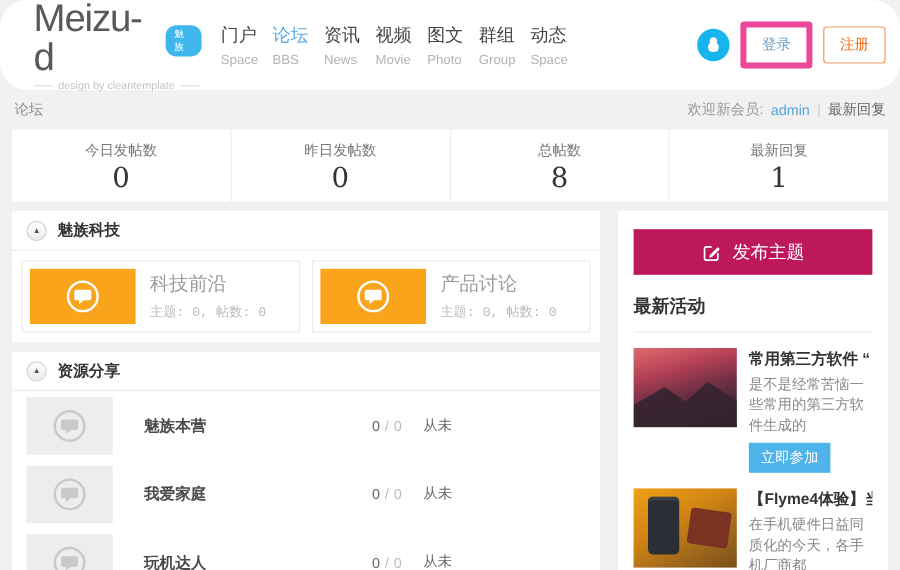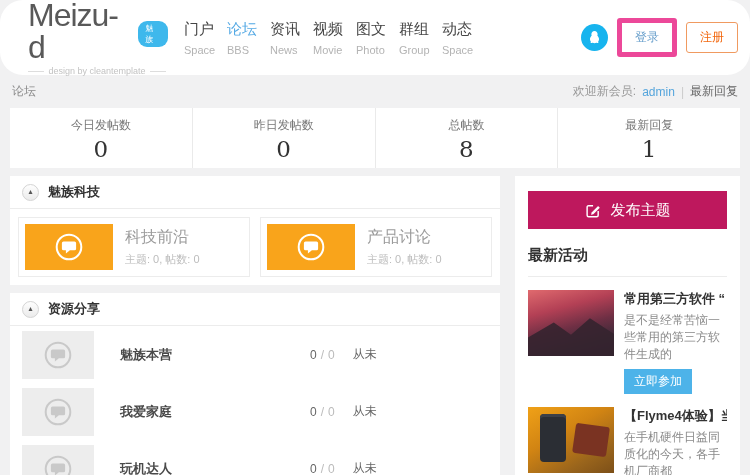--- a/index.html
+++ b/index.html
@@ -46,21 +46,21 @@
   
   .main { display:flex; margin:8px 10px 0; gap:15px; align-items:flex-start; }
   .col-left { width:490px; }
   .col-right { width:225px; background:#fff; padding:15px 13px; min-height:300px; }
 
   .card { background:#fff; margin-bottom:8px; }
   .card-header { height:33px; display:flex; align-items:center; padding:0 12px; border-bottom:1px solid #ececec; }
   .collapse-icon { width:17px; height:17px; border-radius:50%; background:linear-gradient(#fefefe,#ebebeb); border:1px solid #d4d4d4; display:flex; align-items:center; justify-content:center; font-size:8px; color:#555; cursor:pointer; line-height:1; }
   .card-title { font-size:13px; font-weight:bold; color:#333; margin-left:9px; }
 
-  .forum-blocks { display:flex; gap:10px; padding:8px; }
+  .forum-blocks { display:flex; gap:10px; padding:8px;font-family:Liberation Mono, monospace; }
   .forum-block { flex:1; border:1px solid #ececec; display:flex; align-items:center; padding:6px; cursor:pointer; }
   .forum-tile { width:88px; height:46px; background:#f9a41b; display:flex; align-items:center; justify-content:center; flex-shrink:0; }
   .forum-info { margin-left:12px; }
   .forum-title { font-size:16px; color:#9b9b9b; }
   .forum-meta { font-size:11px; color:#bcbcbc; margin-top:4px; }
 
   .share-row { display:flex; align-items:center; padding:4px 12px; height:57px; }
   .share-tile { width:72px; height:48px; background:#ededed; display:flex; align-items:center; justify-content:center; flex-shrink:0; margin-right:26px; }
   .share-name { font-size:13px; font-weight:bold; color:#4a4a4a; flex:1; cursor:pointer; }
   .share-stats { width:178px; display:flex; align-items:center; font-size:12px; }

